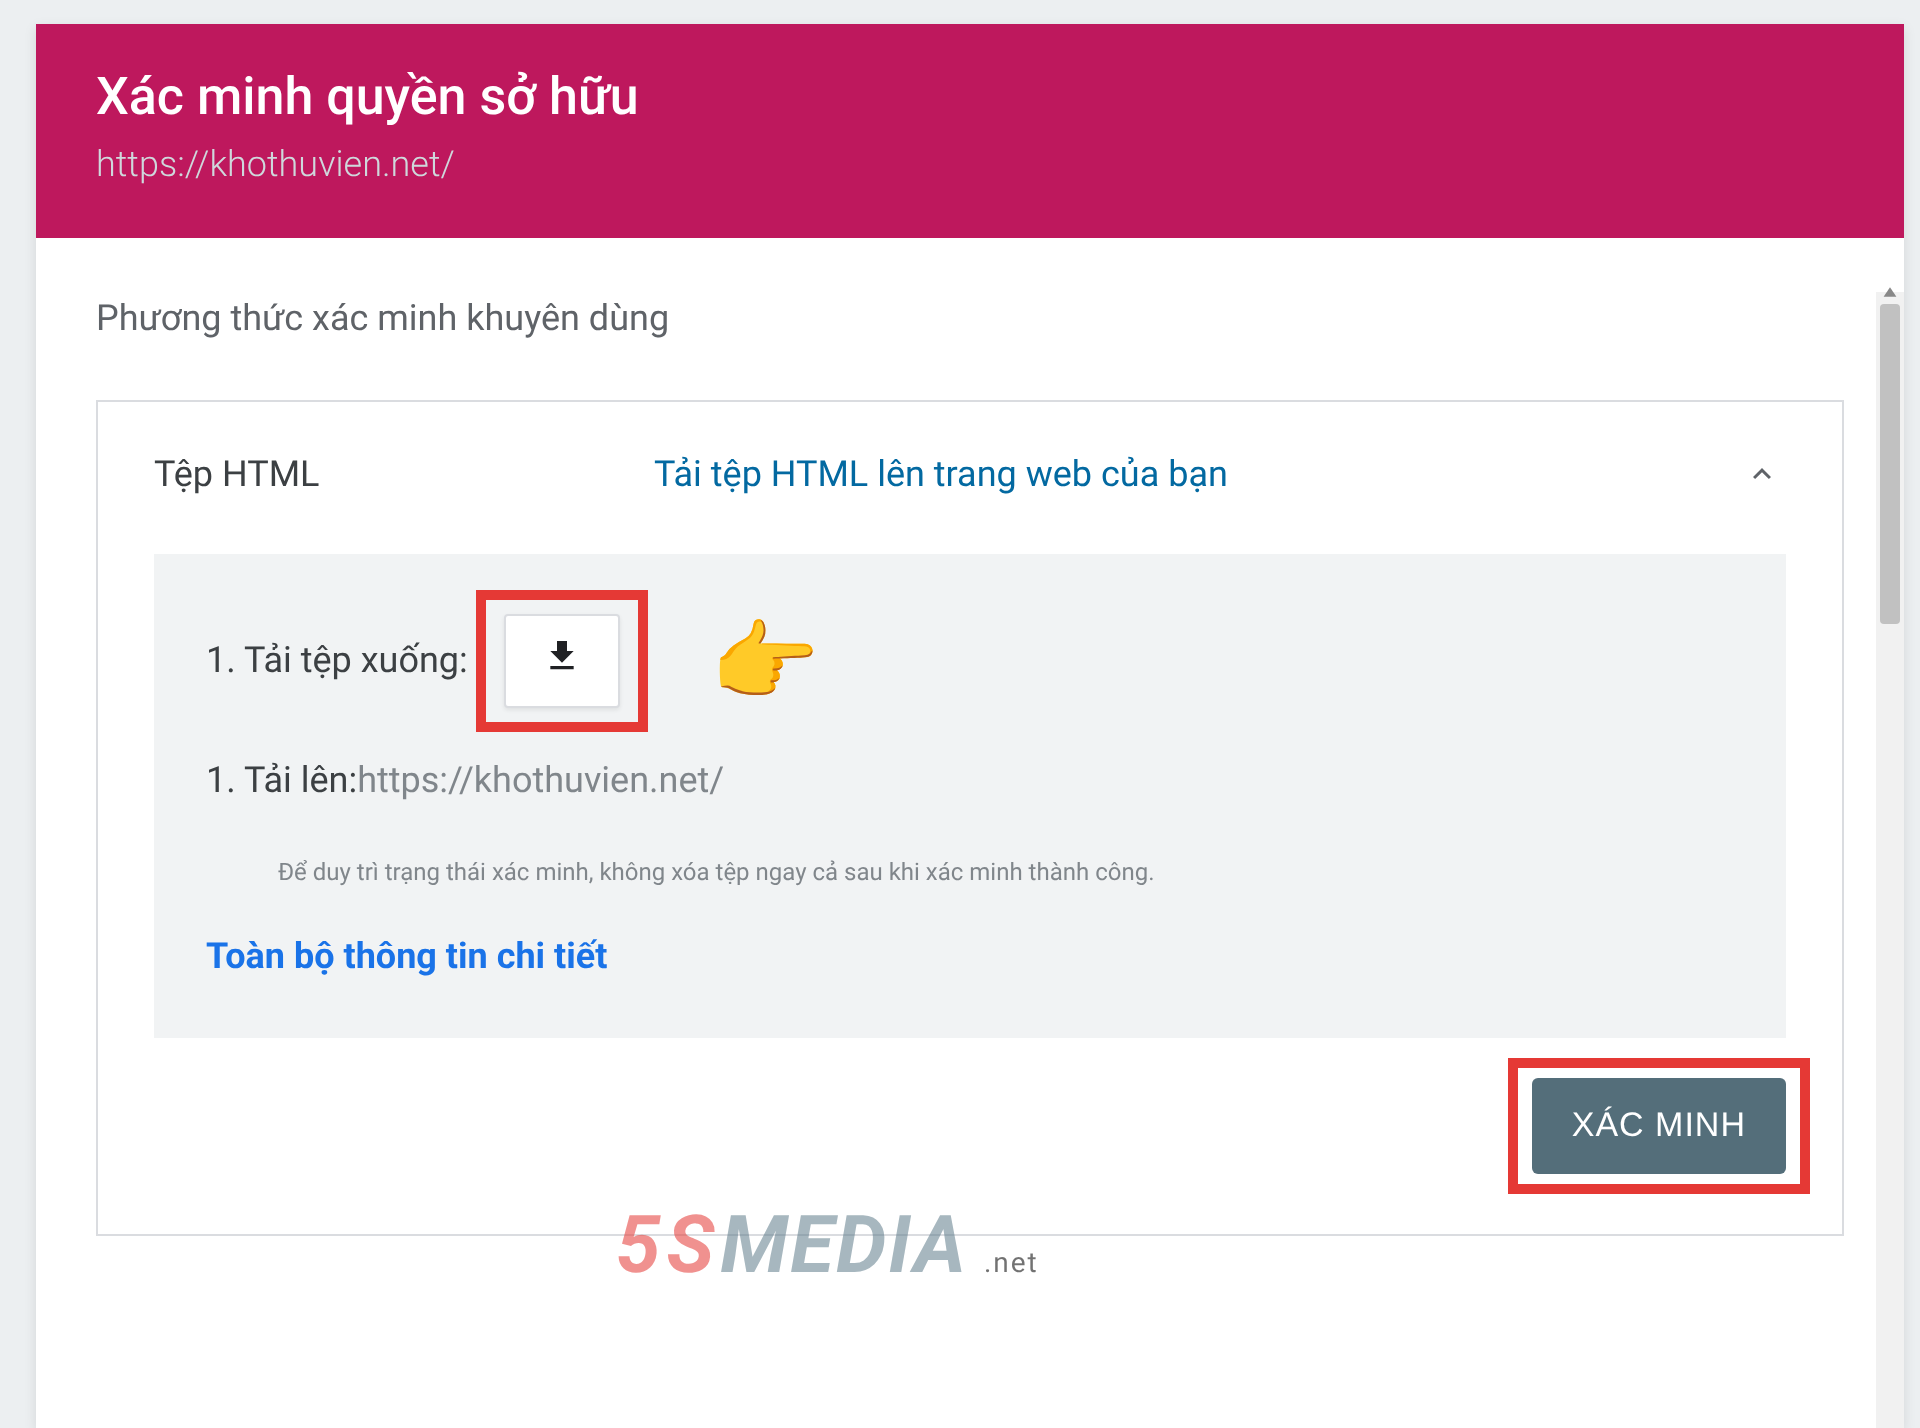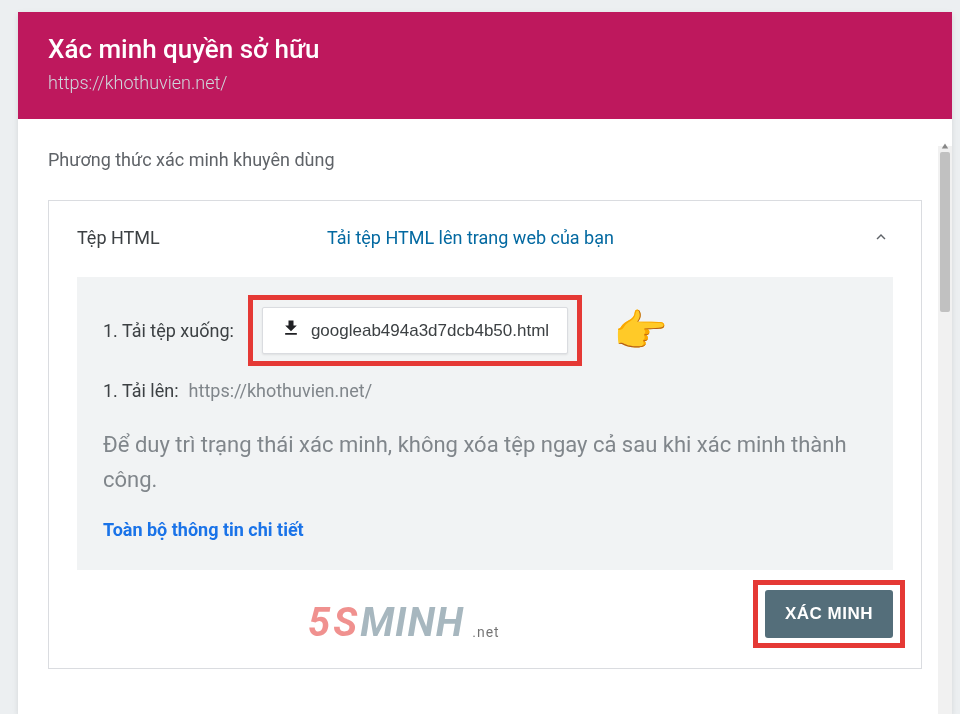--- a/index.html
+++ b/index.html
@@ -94,21 +94,20 @@
       position: relative;
     }
     .step-row {
       display: flex;
       align-items: center;
       margin-bottom: 26px;
       font-size: 18px;
       color: #3c4043;
     }
     .step-label {
-      margin-right: 10px;
       white-space: nowrap;
     }
     .step-value-muted {
       color: #80868b;
     }
     .download-wrap {
       position: relative;
       display: inline-flex;
       align-items: center;
       margin-left: 18px;
@@ -143,24 +142,25 @@
     }
     .pointer-emoji {
       position: absolute;
       right: -100px;
       top: 50%;
       transform: translateY(-50%);
       font-size: 44px;
       line-height: 1;
     }
     .note-text {
-      font-size: 22px;
+      font-size: 12px;
       color: #80868b;
       line-height: 1.6;
       margin-bottom: 22px;
+      margin-left: 36px;
     }
     .details-link {
       font-size: 18px;
       color: #1a73e8;
       cursor: pointer;
       display: inline-block;
       font-weight: bold;
     }
     .verify-row {
       display: flex;
@@ -171,21 +171,21 @@
     .verify-btn-wrap {
       position: relative;
       display: inline-block;
     }
     .verify-btn {
       background: #546e7a;
       color: #fff;
       border: none;
       padding: 14px 20px;
       font-size: 17px;
-      font-weight: 700;
+      font-weight: 400;
       letter-spacing: 0.5px;
       cursor: pointer;
       border-radius: 3px;
     }
     .red-box-verify {
       position: absolute;
       top: -10px;
       left: -12px;
       right: -12px;
       bottom: -10px;
@@ -278,21 +278,20 @@
       <div class="steps-box">
         <div class="step-row">
           <span class="step-label">1. Tải tệp xuống:</span>
           <span class="download-wrap">
             <button class="download-btn">
               <span class="download-icon">
                 <svg viewBox="0 0 24 24">
                     <path d="M19 9h-4V3H9v6H5l7 7 7-7zM5 18v2h14v-2H5z"></path>
                   </svg>
               </span>
-              <span>googleab494a3d7dcb4b50.html</span>
             </button>
             <span class="red-box-download"></span>
             <span class="pointer-emoji">👉</span>
           </span>
         </div>
 
         <div class="step-row">
           <span class="step-label">1. Tải lên:</span>
           <span class="step-value-muted">https://khothuvien.net/</span>
         </div>
@@ -306,21 +305,21 @@
         <span class="verify-btn-wrap">
           <button class="verify-btn">XÁC MINH</button>
           <span class="red-box-verify"></span>
         </span>
       </div>
     </div>
 
     <div class="watermark">
       <span class="wm-5">5</span>
       <span class="wm-s">S</span>
-      <span class="wm-media">MINH</span>
+      <span class="wm-media">MEDIA</span>
       <span class="wm-net">.net</span>
     </div>
   </div>
 
   <div class="scrollbar-track">
     <div class="scrollbar-arrow up">
       <svg viewBox="0 0 10 10">
           <path d="M5 2 L9 8 L1 8 Z"></path>
         </svg>
     </div>

